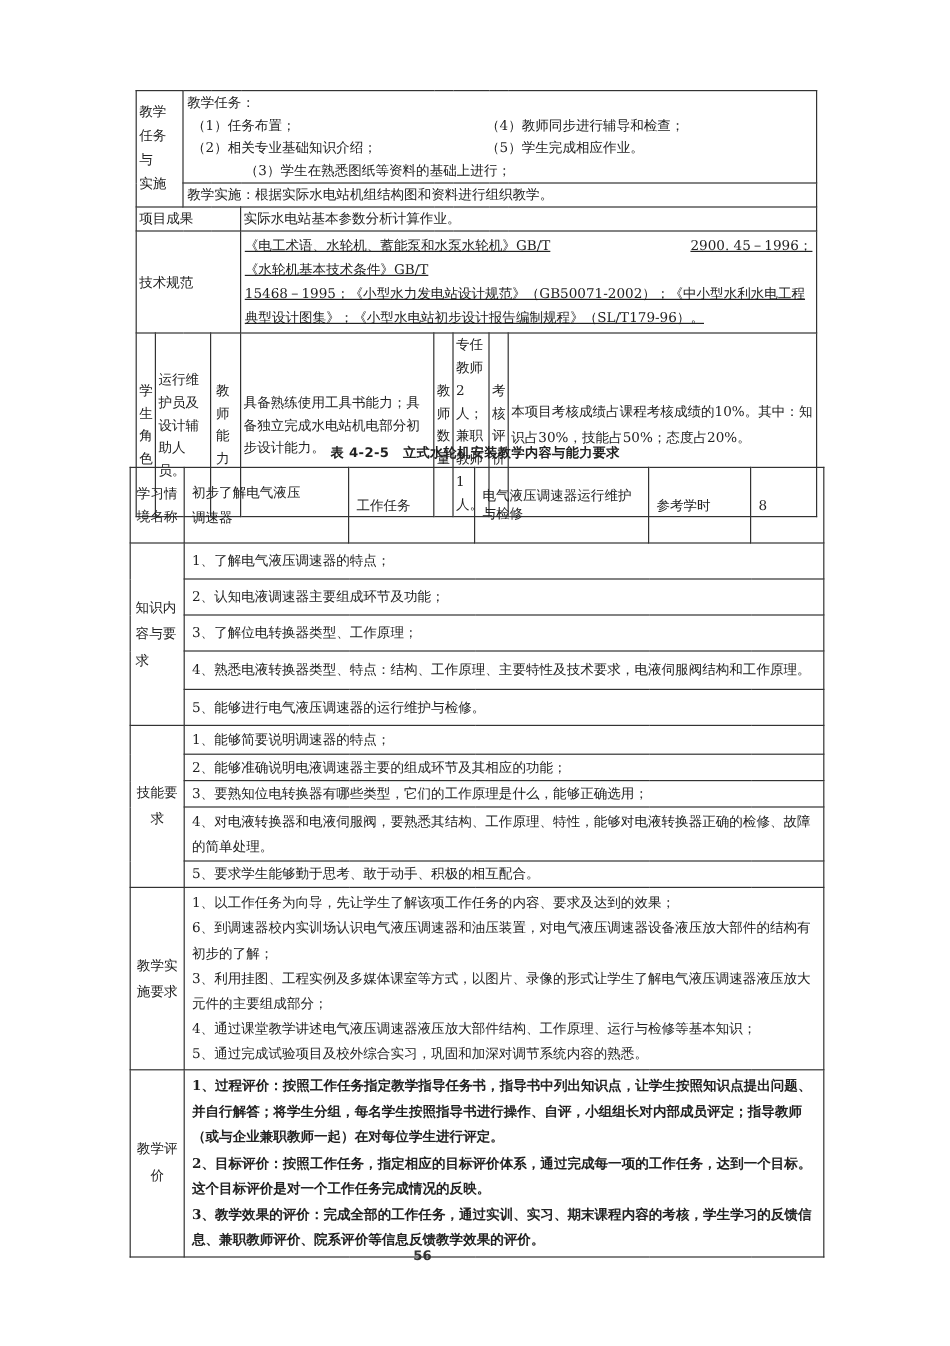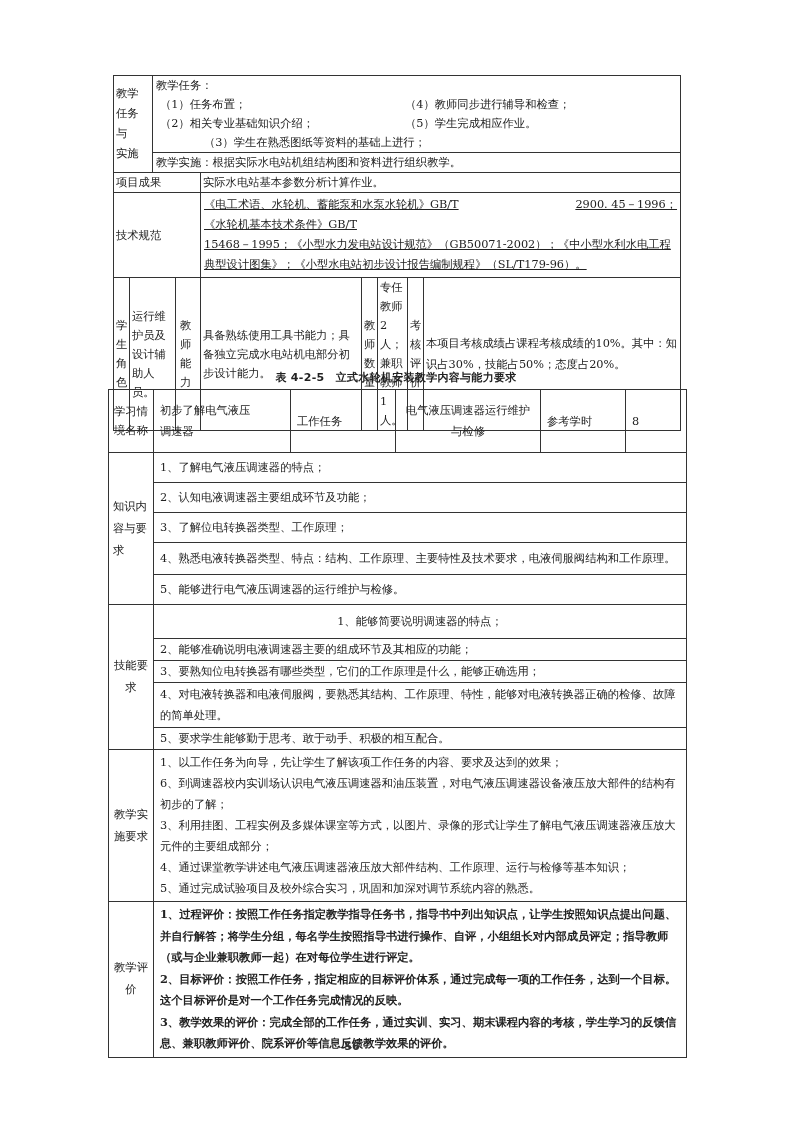--- a/index.html
+++ b/index.html
@@ -93,21 +93,21 @@
       <col style="width:105px">
       <col style="width:145px">
       <col style="width:85px">
       <col style="width:61px">
   </colgroup>
   <tbody>
       <tr style="height:63px;">
     <td class="lab" style="line-height:19px;">学习情境名称</td>
     <td style="line-height:21px;padding-right:30px;">初步了解电气液压调速器</td>
     <td>工作任务</td>
-    <td style="line-height:21px;text-align:center;">电气液压调速器运行维护与检修</td>
+    <td style="line-height:15px;">电气液压调速器运行维护与检修</td>
     <td>参考学时</td>
     <td>8</td>
   </tr>
 
   <tr style="height:28px;">
     <td class="lab" rowspan="5" style="line-height:22px;text-align:left;">知识内容与要求</td>
     <td colspan="5" class="item">1、了解电气液压调速器的特点；</td>
   </tr>
   <tr style="height:28px;">
         <td colspan="5" class="item">2、认知电液调速器主要组成环节及功能；</td>
@@ -117,21 +117,21 @@
       </tr>
   <tr>
         <td colspan="5" class="item multi">4、熟悉电液转换器类型、特点：结构、工作原理、主要特性及技术要求，电液伺服阀结构和工作原理。</td>
       </tr>
   <tr style="height:28px;">
         <td colspan="5" class="item">5、能够进行电气液压调速器的运行维护与检修。</td>
       </tr>
 
   <tr>
     <td class="lab" rowspan="5" style="line-height:22px;">技能要求</td>
-    <td colspan="5" style="padding:7px 6px;text-align:center;">1、能够简要说明调速器的特点；</td>
+    <td colspan="5" style="padding:2px 6px;">1、能够简要说明调速器的特点；</td>
   </tr>
   <tr>
         <td colspan="5" style="padding:1px 6px;">2、能够准确说明电液调速器主要的组成环节及其相应的功能；</td>
       </tr>
   <tr>
         <td colspan="5" style="padding:1px 6px;">3、要熟知位电转换器有哪些类型，它们的工作原理是什么，能够正确选用；</td>
       </tr>
   <tr>
         <td colspan="5" class="multi" style="padding:1px 6px;">4、对电液转换器和电液伺服阀，要熟悉其结构、工作原理、特性，能够对电液转换器正确的检修、故障的简单处理。</td>
       </tr>

